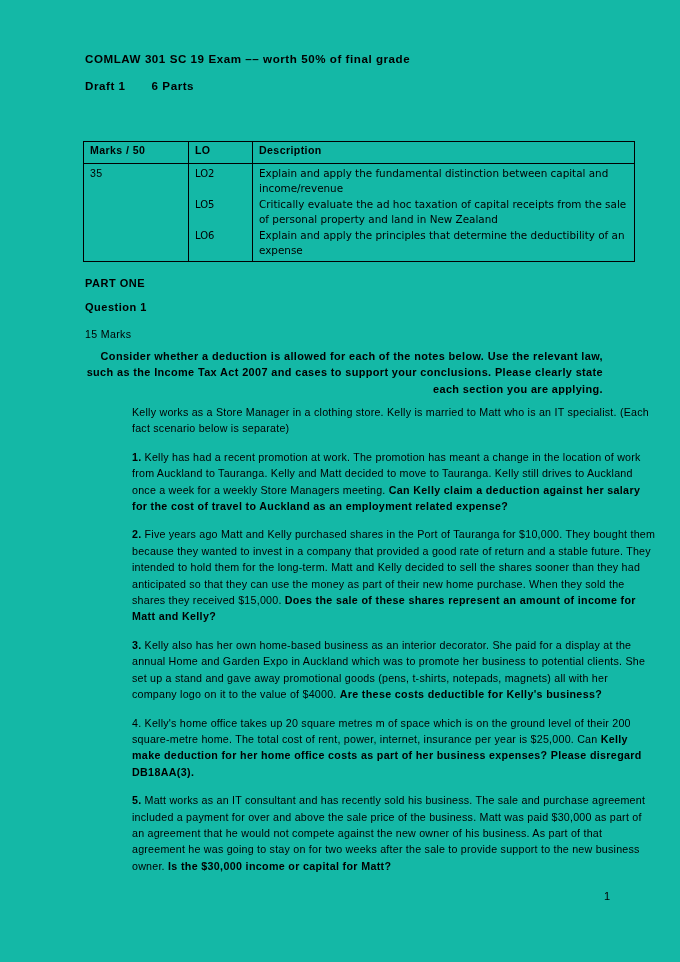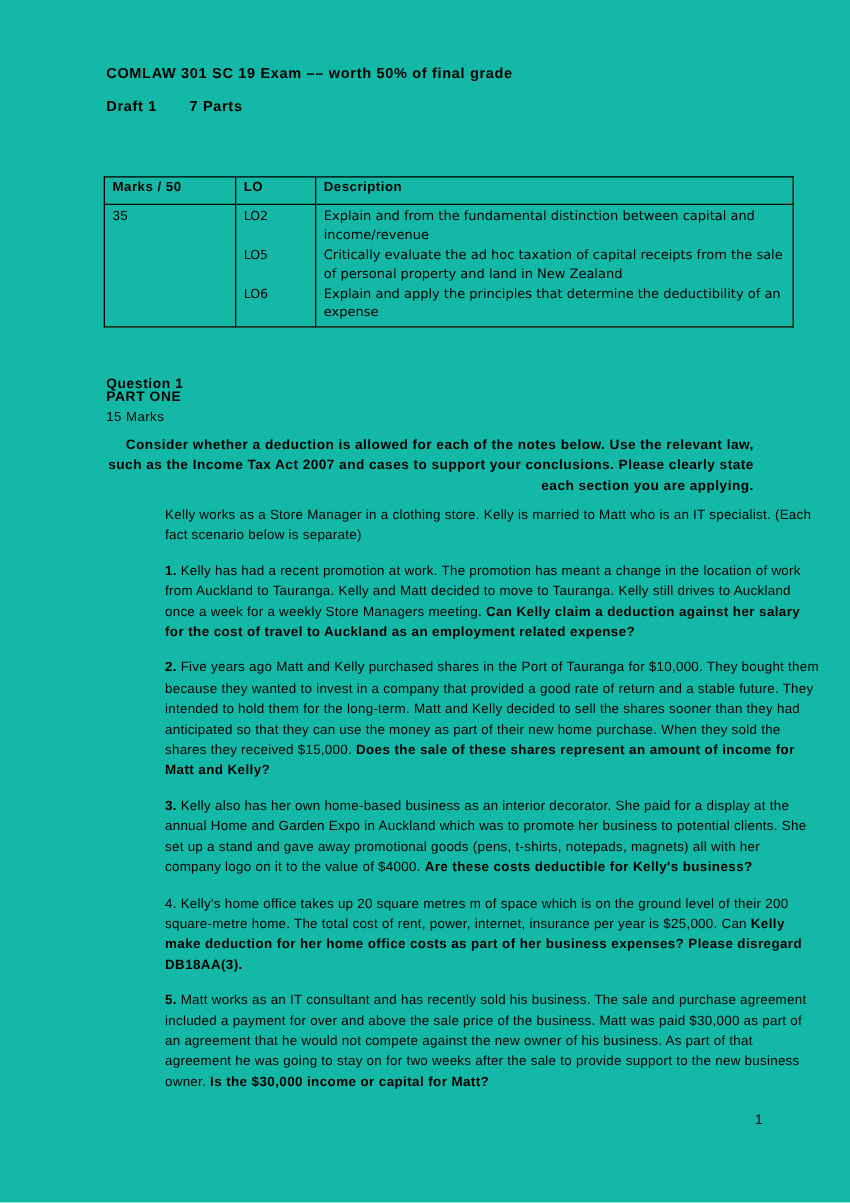--- a/index.html
+++ b/index.html
@@ -108,21 +108,20 @@
   }
 
   
   .part-label {
     position: absolute;
     left: 85px;
     top: 277px;
     font-size: 11px;
     font-weight: bold;
     letter-spacing: 0.5px;
-    margin-top: 35px;
   }
   .question-label {
     position: absolute;
     left: 85px;
     top: 301px;
     font-size: 11px;
     font-weight: bold;
     letter-spacing: 0.5px;
   }
   .marks-label {
@@ -171,41 +170,41 @@
   }
 </style>
 </head>
 <body>
 
 <div class="page">
 
   <div class="doc-title">COMLAW 301 SC 19 Exam –– worth 50%  of final grade</div>
 
   <div class="doc-subtitle">
-    <span>Draft 1</span><span class="gap"></span><span>7 Parts</span>
+    <span>Draft 1</span><span class="gap"></span><span>6 Parts</span>
   </div>
 
   <table class="marks-table">
     <thead>
       <tr>
         <th class="col-marks">Marks / 50</th>
         <th class="col-lo">LO</th>
         <th class="col-desc">Description</th>
       </tr>
     </thead>
     <tbody>
       <tr>
         <td class="cell-marks">35</td>
         <td class="cell-lo">
           <div class="lo-item">LO2</div>
           <div class="lo-item">LO5</div>
           <div class="lo-item">LO6</div>
         </td>
         <td class="cell-desc">
-          <div class="desc-item">Explain and from the fundamental distinction between capital and income/revenue</div>
+          <div class="desc-item">Explain and apply the fundamental distinction between capital and income/revenue</div>
           <div class="desc-item">Critically evaluate the ad hoc taxation of capital receipts from the sale of personal property and land in New Zealand</div>
           <div class="desc-item">Explain and apply the principles that determine the deductibility of an expense</div>
         </td>
       </tr>
     </tbody>
   </table>
 
   <div class="part-label">PART ONE</div>
 
   <div class="question-label">Question 1</div>

